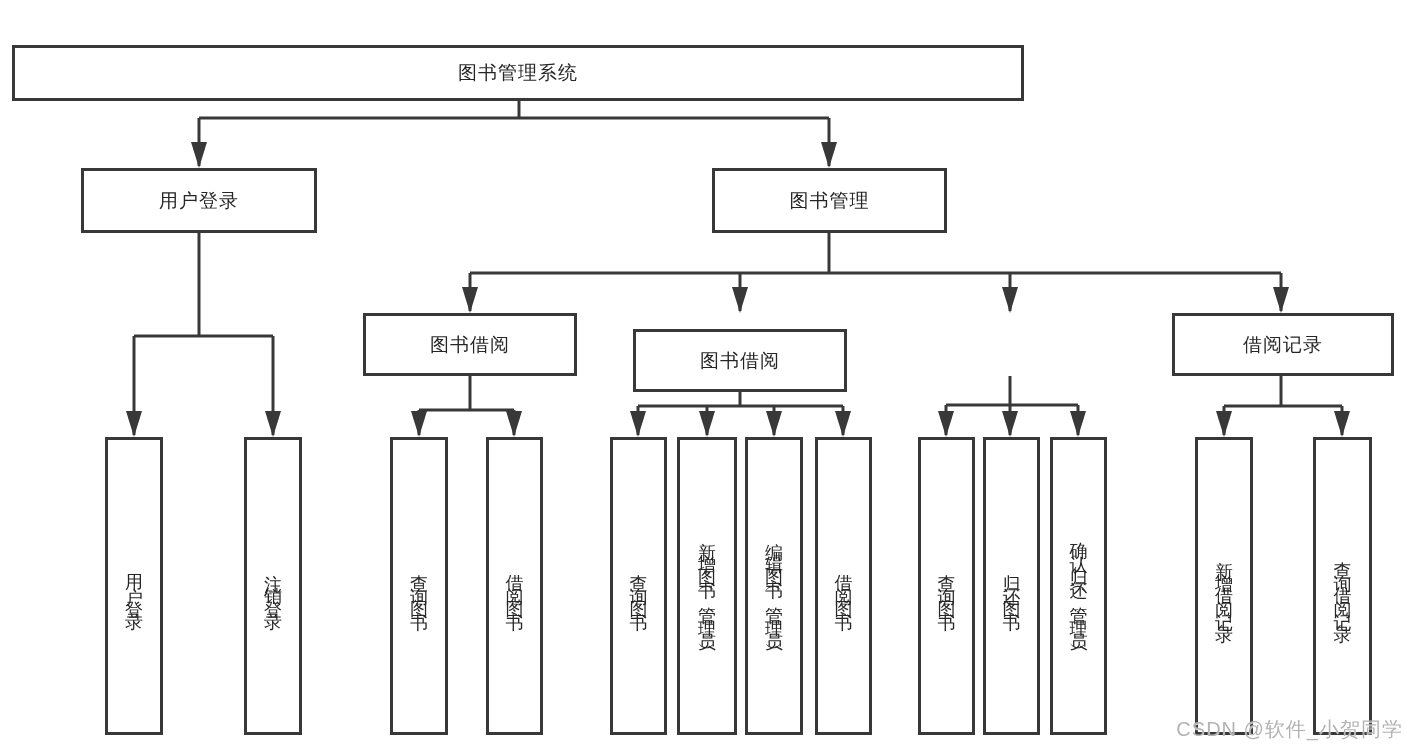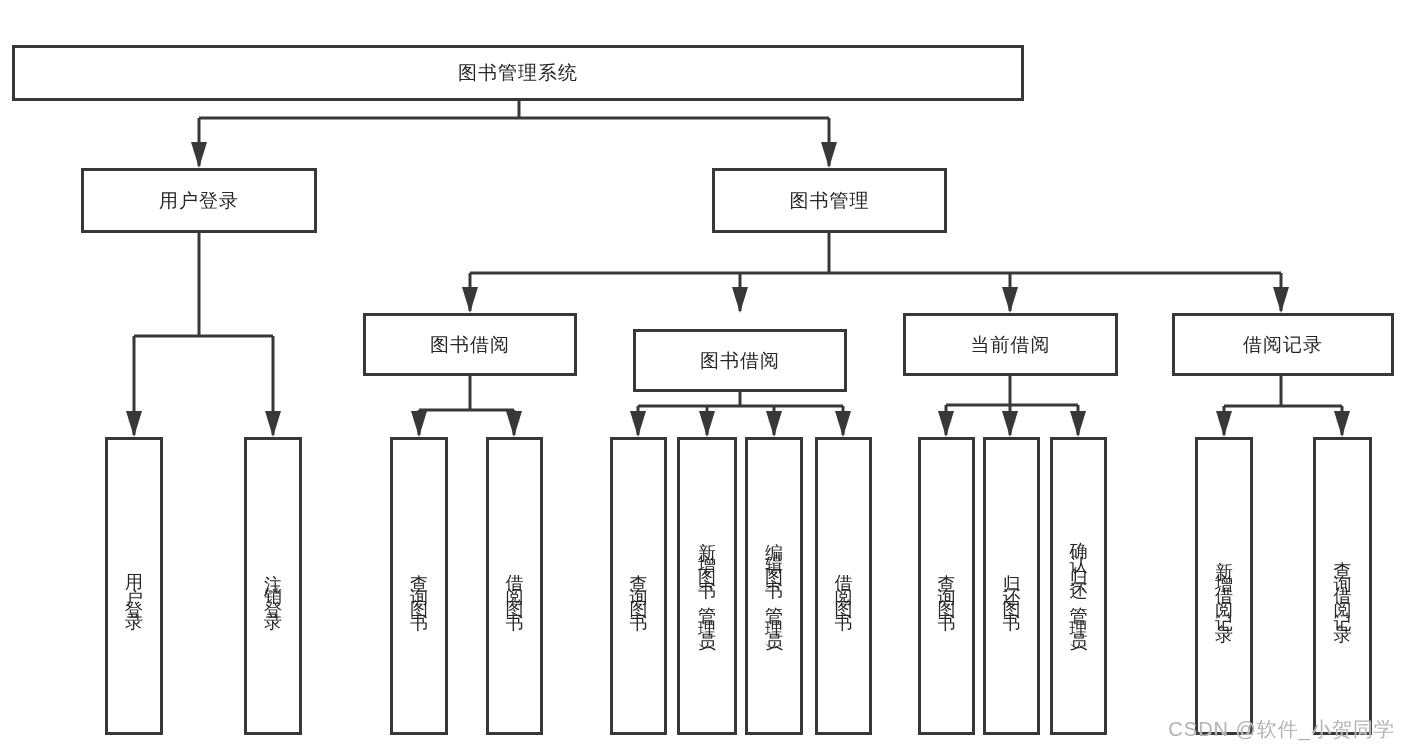--- a/index.html
+++ b/index.html
@@ -40,21 +40,21 @@
   .vbox span {
     writing-mode: vertical-rl;
     text-orientation: mixed;
     font-size: 18px;
     letter-spacing: 13px;
     line-height: 1;
     white-space: nowrap;
   }
   .watermark {
     position: absolute;
-    right: 10px;
+    right: 2px;
     bottom: 4px;
     z-index: 3;
     font-size: 20px;
     color: #b3b3b3;
     text-shadow: 0 1px 1px rgba(255,255,255,0.9);
     letter-spacing: 1px;
     pointer-events: none;
   }
 </style>
 </head>
@@ -122,23 +122,20 @@
   <div class="hbox" style="left:712px; top:168px; width:235px; height:65px;align-items:center;">
     <span>图书管理</span>
   </div>
 
   <div class="hbox" style="left:363px; top:313px; width:214px; height:63px;">
     <span>图书借阅</span>
   </div>
   <div class="hbox" style="left:633px; top:329px; width:214px; height:63px;">
     <span>图书借阅</span>
   </div>
-  <div class="hbox" style="left:903px; top:313px; width:215px; height:63px;">
-    <span>当前借阅</span>
-  </div>
   <div class="hbox" style="left:1172px; top:313px; width:222px; height:63px;">
     <span>借阅记录</span>
   </div>
 
   <div class="vbox" style="left:105px; top:437px; width:58px; height:298px;">
     <span>用户登录</span>
   </div>
   <div class="vbox" style="left:244px; top:437px; width:58px; height:298px;">
     <span>注销登录</span>
   </div>

